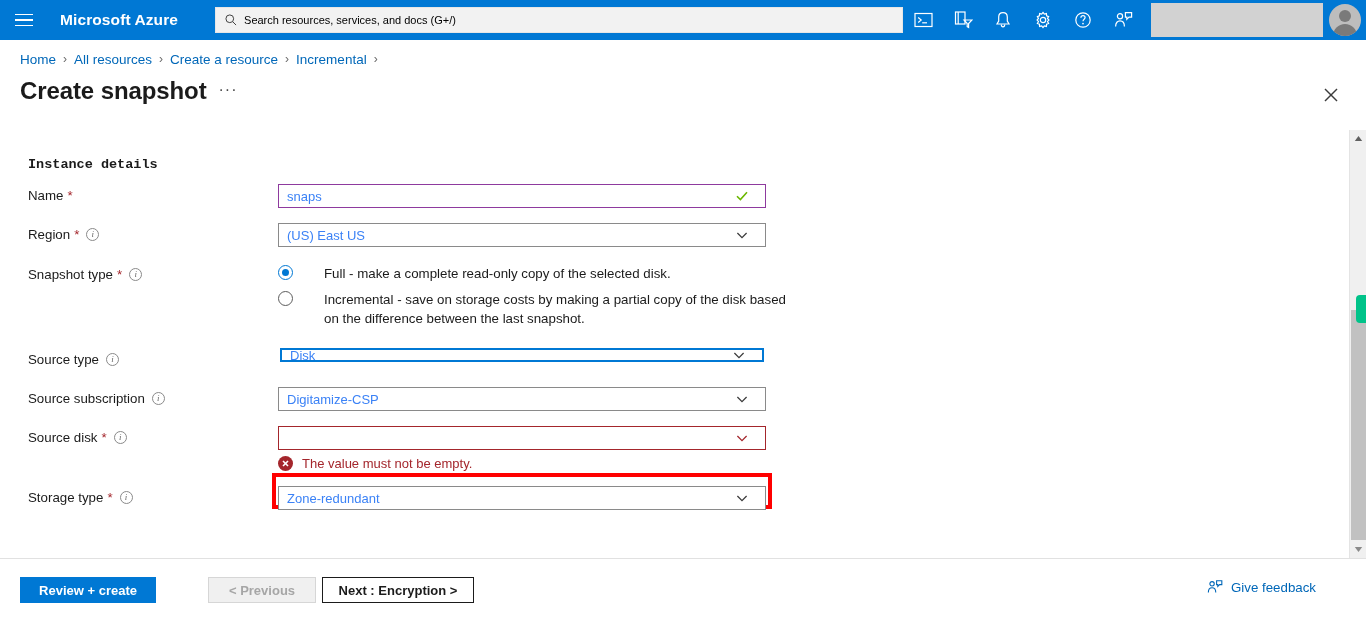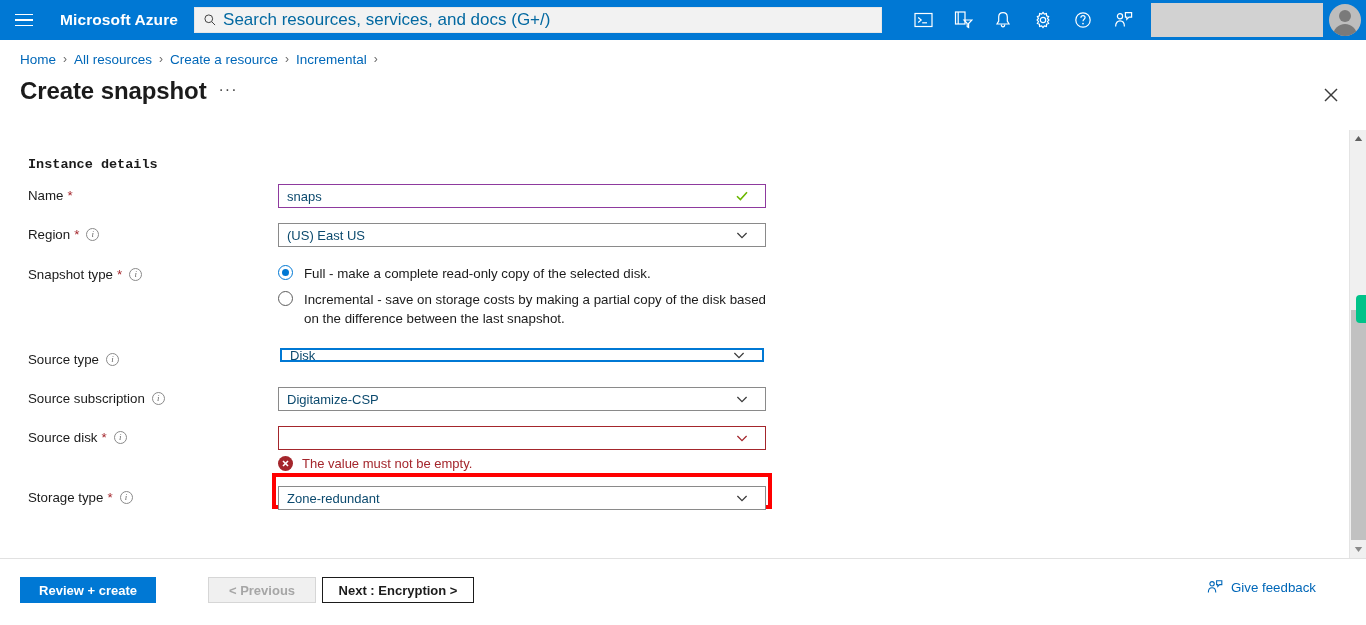--- a/index.html
+++ b/index.html
@@ -24,28 +24,28 @@
   .hamburger .bars { width:18px; height:13px; position:relative; }
   .hamburger .bars i {
     position:absolute; left:0; width:18px; height:1.6px; background:#fff; display:block;
   }
   .hamburger .bars i:nth-child(1){ top:0; }
   .hamburger .bars i:nth-child(2){ top:5.6px; }
   .hamburger .bars i:nth-child(3){ top:11.2px; }
 
   .brand {
     color:#ffffff; font-size:15.5px; font-weight:bold; letter-spacing:0.1px;
-    margin-left:12px; margin-right:16px; white-space:nowrap; cursor:pointer;
+    margin-left:12px; margin-right:37px; white-space:nowrap; cursor:pointer;
   }
   .searchbox {
     width:688px; height:26px; background:#f2f2f2; border:1px solid #e6e6e6;
     display:flex; align-items:center; padding:0 8px; cursor:text;
   }
   .searchbox .mag { width:14px; height:14px; flex:0 0 auto; margin-right:6px; }
-  .searchbox .ph { color:#0369a1; font-size:17px; white-space:nowrap; }
+  .searchbox .ph { color:#000000; font-size:11px; white-space:nowrap; }
 
   .topicons { margin-left:auto; display:flex; align-items:center; height:40px; }
   .ticon {
     width:40px; height:40px; display:flex; align-items:center; justify-content:center;
     cursor:pointer;
   }
   .graybox {
     width:172px; height:34px; background:#d2d2d2; margin-left:8px;
   }
   .avatar {
@@ -95,29 +95,29 @@
   .info-icon {
     width:13px; height:13px; border-radius:50%; border:1px solid #8a8a8a;
     margin-left:7px; display:inline-flex; align-items:center; justify-content:center;
     font-size:9px; color:#6b6b6b; font-style:italic; font-family:"Liberation Serif", serif;
     line-height:1; cursor:pointer; flex:0 0 auto;
   }
 
   .field {
     position:absolute; left:278px; width:488px; height:24px;
     border:1px solid #8a8a8a; background:#fff; display:flex; align-items:center;
-    padding:0 16px 0 8px; font-size:13px; color:#0c4a6e; cursor:pointer;
+    padding:0 16px 0 8px; font-size:13px; color:#3b82f6; cursor:pointer;
   }
   .field .val { flex:1 1 auto; white-space:nowrap; overflow:hidden; }
   .field .chev { width:14px; height:14px; flex:0 0 auto; }
   .field.name-field { border:1px solid #8e3a9e; }
   .field.error-field { border:1px solid #a4262c; }
   .field.focused { border:2px solid #0078d4; }
 
-  .radio-row { position:absolute; left:278px; display:flex; align-items:flex-start; }
+  .radio-row { position:absolute; left:278px; display:flex; align-items:flex-start;gap:20px; }
   .radio {
     width:15px; height:15px; border-radius:50%; border:1px solid #5c5c5c;
     background:#fff; flex:0 0 auto; margin-top:1px; position:relative; cursor:pointer;
   }
   .radio.checked { border:1px solid #0078d4; }
   .radio.checked:after {
     content:""; position:absolute; left:3px; top:3px; width:7px; height:7px;
     border-radius:50%; background:#0078d4;
   }
   .radio-label {

